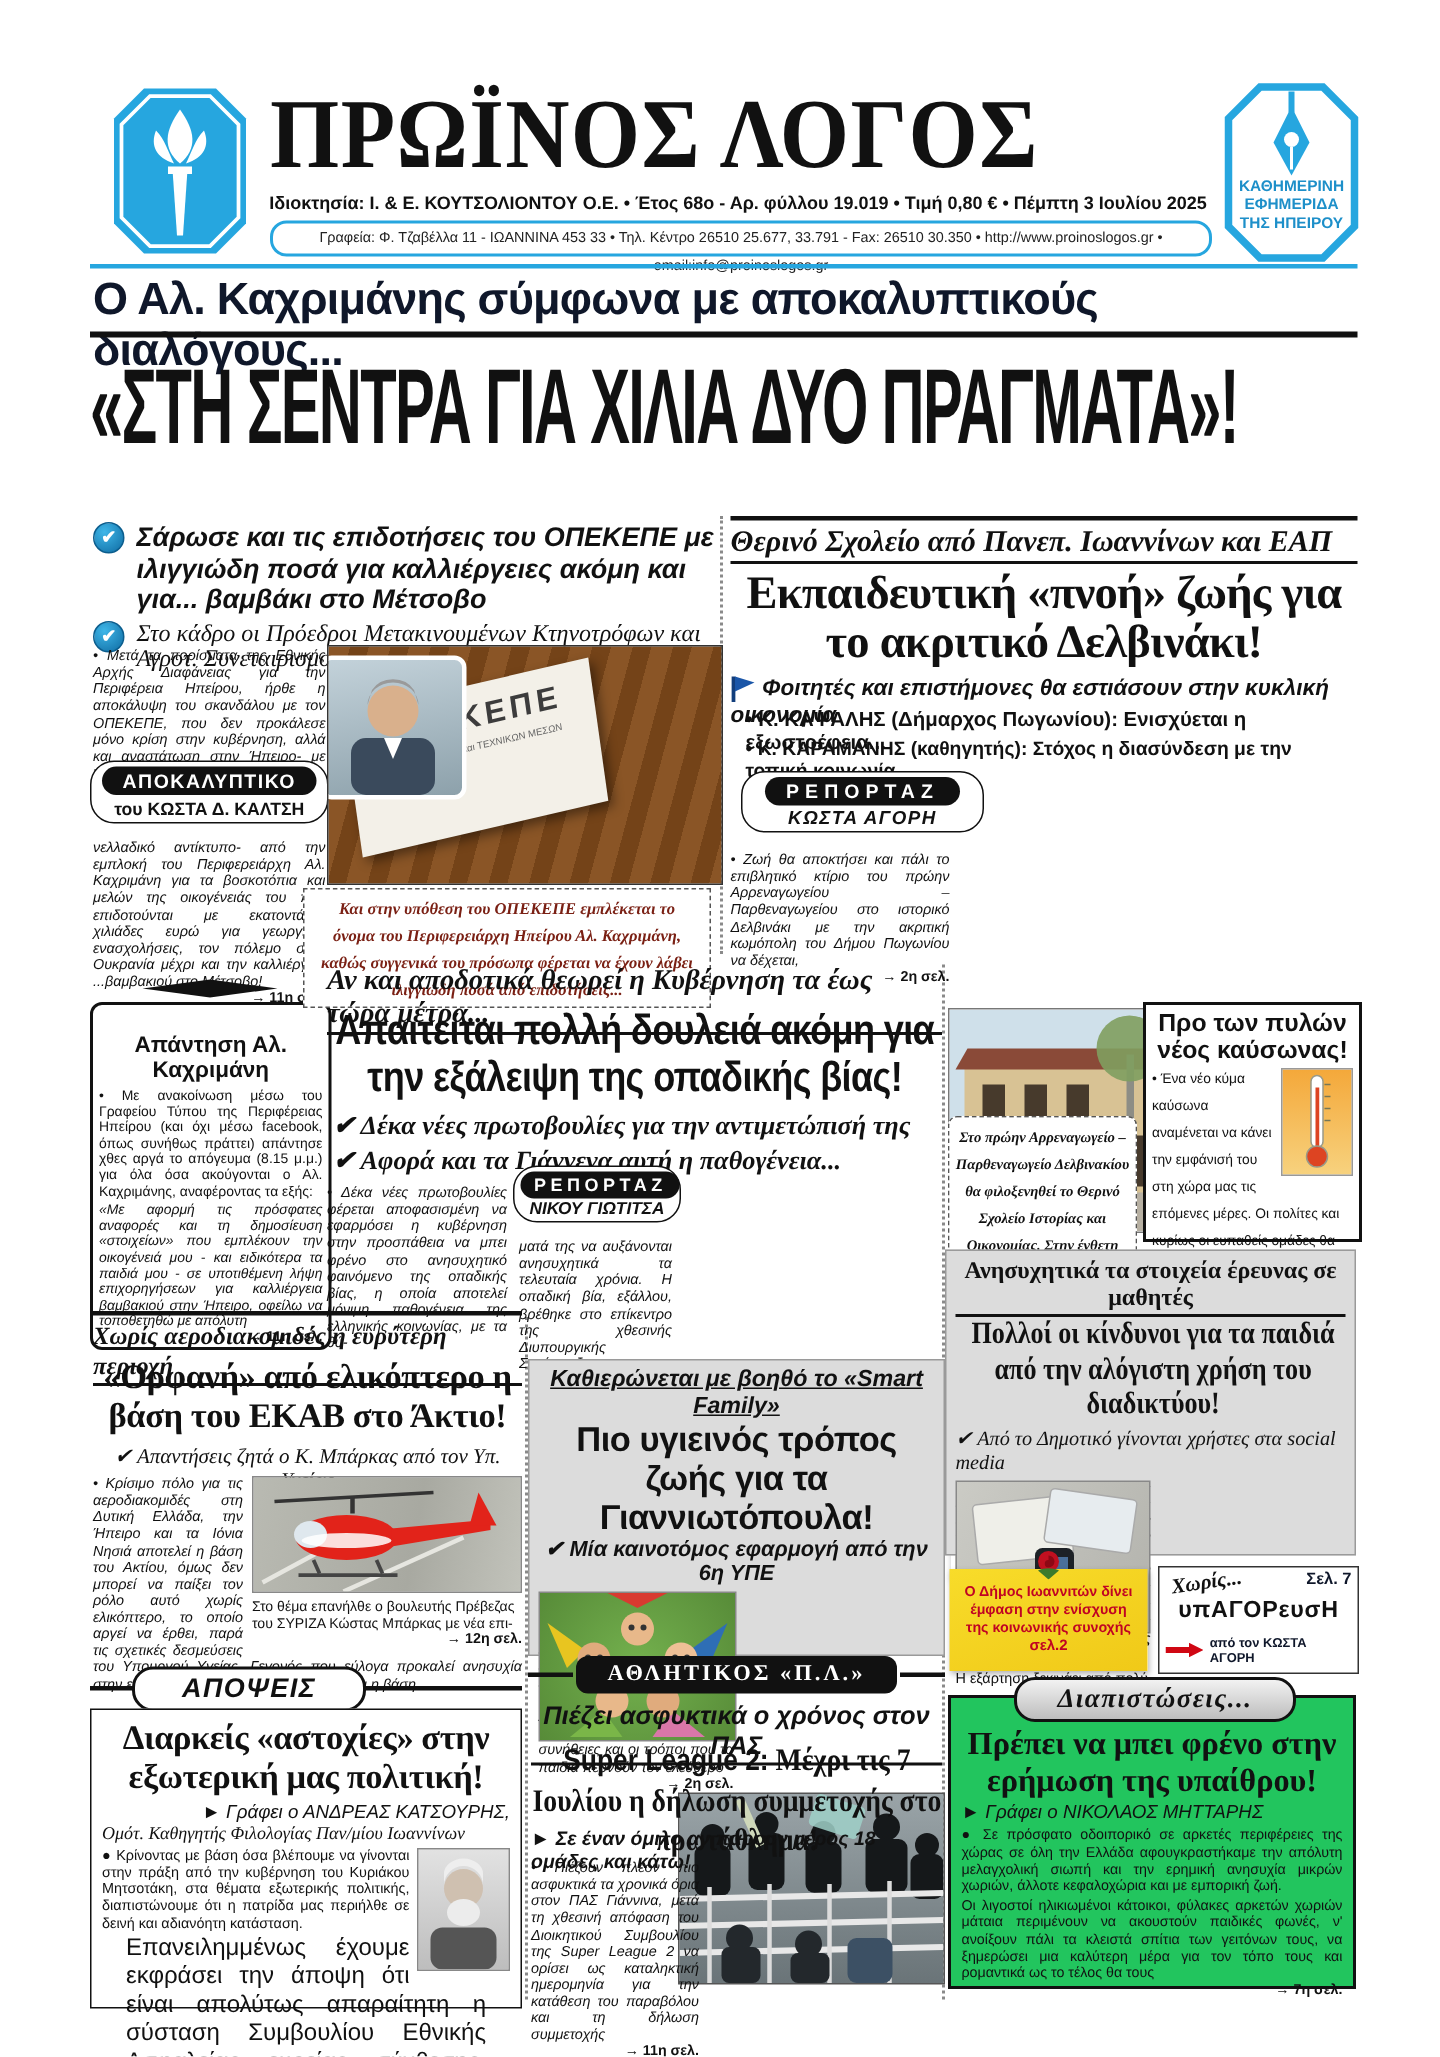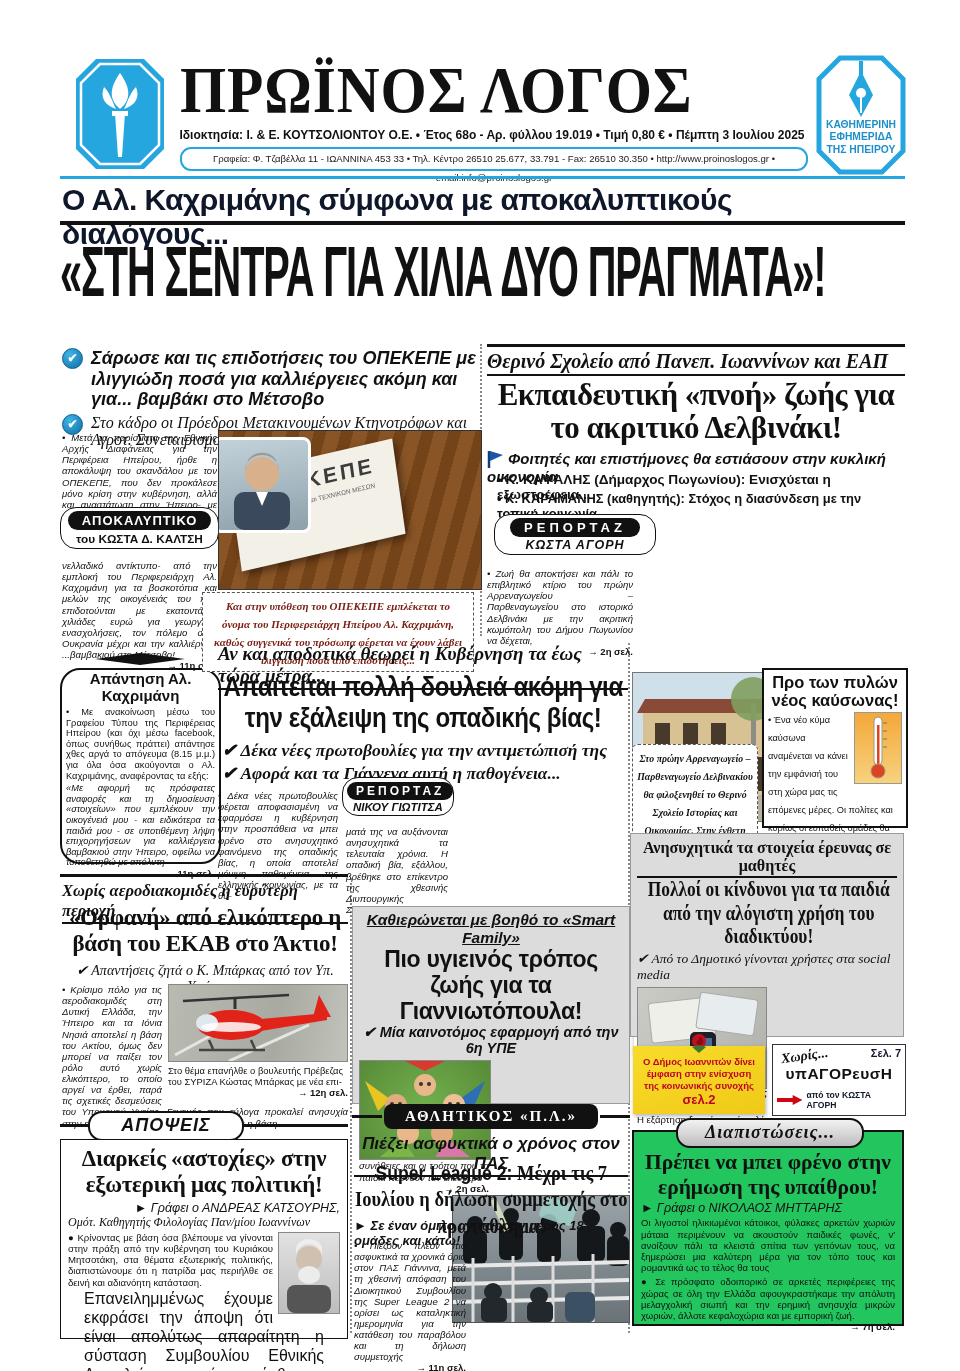--- a/index.html
+++ b/index.html
@@ -103,21 +103,21 @@
     <span class="jump">→ 11η σελ.</span>
   </div>
 
   <div class="abs" style="left:95px;top:652px;width:90px;height:14px;">
     <svg width="90" height="14" viewBox="0 0 90 14">
       <polygon points="0,7 45,1 45,13" fill="#111"></polygon>
       <polygon points="90,7 45,1 45,13" fill="#111"></polygon>
     </svg>
   </div>
 
-  <div class="abs" style="left:60px;top:668px;width:149px;height:192px;border:2px solid #111;border-radius:20px;padding:0 4px;">
+  <div class="abs" style="left:60px;top:668px;width:149px;height:192px;border:2px solid #111;border-radius:8px;padding:18px 4px;">
     <div class="b ctr" style="font-size:15px;">Απάντηση Αλ. Καχριμάνη</div>
     <p class="just" style="font-size:9.3px;line-height:1.14;margin:3px 0 0;">• Με ανακοίνωση μέσω του Γραφείου Τύπου της Περιφέρειας Ηπείρου (και όχι μέσω facebook, όπως συνήθως πράττει) απάντησε χθες αργά το απόγευμα (8.15 μ.μ.) για όλα όσα ακούγονται ο Αλ. Καχριμάνης, αναφέροντας τα εξής:</p>
     <p class="it just" style="font-size:9.3px;line-height:1.14;margin:2px 0 0;">«Με αφορμή τις πρόσφατες αναφορές και τη δημοσίευση «στοιχείων» που εμπλέκουν την οικογένειά μου - και ειδικότερα τα παιδιά μου - σε υποτιθέμενη λήψη επιχορηγήσεων για καλλιέργεια βαμβακιού στην Ήπειρο, οφείλω να τοποθετηθώ με απόλυτη</p>
     <span class="jump">→ 11η σελ.</span>
   </div>
 
   <div class="abs ph" style="left:218px;top:430px;width:262px;height:158px;border:1px solid #333;background:repeating-linear-gradient(105deg,#8a5526 0 14px,#744318 14px 26px);">
     <div class="abs" style="left:14px;top:26px;width:168px;height:96px;background:#f3f0e8;transform:rotate(-13deg) skewX(-5deg);box-shadow:3px 4px 8px rgba(0,0,0,0.45);padding:10px 6px 0;box-sizing:border-box;text-align:center;">
       <div class="b" style="font-size:21px;letter-spacing:3px;color:#3c3c3c;">ΟΠΕΚΕΠΕ</div>
       <div style="font-size:6.5px;color:#666;margin-top:4px;">Τμήμα ΕΛΕΓΧΩΝ και ΤΕΧΝΙΚΩΝ ΜΕΣΩΝ</div>
@@ -408,39 +408,39 @@
     </div>
   </div>
 
   <div class="abs" style="left:633px;top:1046px;width:132px;height:68px;background:linear-gradient(160deg,#f8dc2a,#f0c918);box-shadow:1px 2px 4px rgba(0,0,0,0.3);">
     <svg class="abs" style="left:54px;top:-13px;" width="24" height="20" viewBox="0 0 24 20">
       <circle cx="12" cy="8" r="7" fill="#c01020"></circle>
       <path d="M12,4 a4,4 0 0 1 0,8 a2.5,2.5 0 0 1 0,-5" fill="#8c0814"></path>
       <path d="M5,14 C9,12 15,12 19,14 L12,20 Z" fill="#3c7a2c"></path>
     </svg>
     <div class="ctr b" style="margin-top:10px;padding:0 6px;font-size:9.5px;line-height:1.25;color:#c00323;">Ο Δήμος Ιωαννιτών δίνει έμφαση στην ενίσχυση της κοινωνικής συνοχής</div>
-    <div class="ctr b" style="font-size:13px;color:#c00323;">σελ.2</div>
+    <div class="ctr b" style="font-size:10px;color:#c00323;">σελ.2</div>
   </div>
 
   <div class="abs" style="left:772px;top:1044px;width:132px;height:70px;border:1.5px solid #333;background:#fff;">
     <div class="abs b red" style="right:4px;top:2px;font-size:11px;">Σελ. 7</div>
     <div class="abs serif b it" style="left:8px;top:3px;font-size:14px;transform:rotate(-8deg);">Χωρίς...</div>
     <div class="abs b" style="left:6px;top:20px;width:120px;font-size:15.5px;letter-spacing:0.5px;text-align:center;">υπΑΓΟΡευσΗ</div>
     <div class="abs" style="left:4px;bottom:5px;width:124px;display:flex;align-items:center;gap:4px;">
       <svg width="26" height="10" viewBox="0 0 26 10">
           <polygon points="0,3 16,3 16,0 26,5 16,10 16,7 0,7" fill="#d00713"></polygon>
         </svg>
       <span class="b red" style="font-size:8.6px;">από τον ΚΩΣΤΑ ΑΓΟΡΗ</span>
     </div>
   </div>
 
   <div class="abs" style="left:632px;top:1130px;width:272px;height:196px;border:2px solid #111;background:#22c55e;padding:18px 7px 4px;box-sizing:border-box;">
     <div class="serif b ctr" style="font-size:21.5px;line-height:1.15;">Πρέπει να μπει φρένο στην ερήμωση της υπαίθρου!</div>
     <div class="it" style="font-size:12.5px;text-align:left;margin:2px 4px 0 0;">► Γράφει ο ΝΙΚΟΛΑΟΣ ΜΗΤΤΑΡΗΣ</div>
+    <p class="just" style="font-size:9.5px;line-height:1.18;margin:3px 0 0;">● Σε πρόσφατο οδοιπορικό σε αρκετές περιφέρειες της χώρας σε όλη την Ελλάδα αφουγκραστήκαμε την απόλυτη μελαγχολική σιωπή και την ερημική ανησυχία μικρών χωριών, άλλοτε κεφαλοχώρια και με εμπορική ζωή.</p>
     <p class="just" style="font-size:9.5px;line-height:1.18;margin:2px 0 0;">Οι λιγοστοί ηλικιωμένοι κάτοικοι, φύλακες αρκετών χωριών μάταια περιμένουν να ακουστούν παιδικές φωνές, ν' ανοίξουν πάλι τα κλειστά σπίτια των γειτόνων τους, να ξημερώσει μια καλύτερη μέρα για τον τόπο τους και ρομαντικά ως το τέλος θα τους</p>
-    <p class="just" style="font-size:9.5px;line-height:1.18;margin:3px 0 0;">● Σε πρόσφατο οδοιπορικό σε αρκετές περιφέρειες της χώρας σε όλη την Ελλάδα αφουγκραστήκαμε την απόλυτη μελαγχολική σιωπή και την ερημική ανησυχία μικρών χωριών, άλλοτε κεφαλοχώρια και με εμπορική ζωή.</p>
     <span class="jump">→ 7η σελ.</span>
   </div>
   <div class="abs ctr" style="left:676px;top:1118px;width:184px;height:26px;border:2px solid #111;border-radius:14px;background:linear-gradient(#f2f2f2,#bdbdbd);line-height:24px;">
     <span class="serif b it" style="font-size:18px;letter-spacing:1px;">Διαπιστώσεις...</span>
   </div>
 
 </div>
 
 </body></html>

